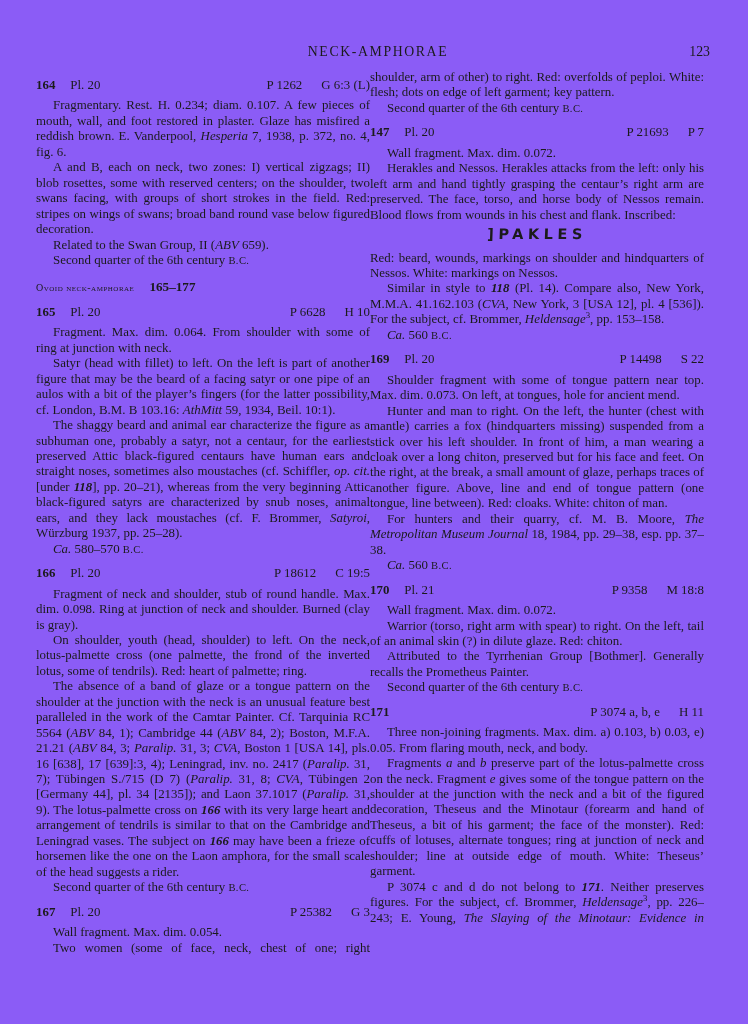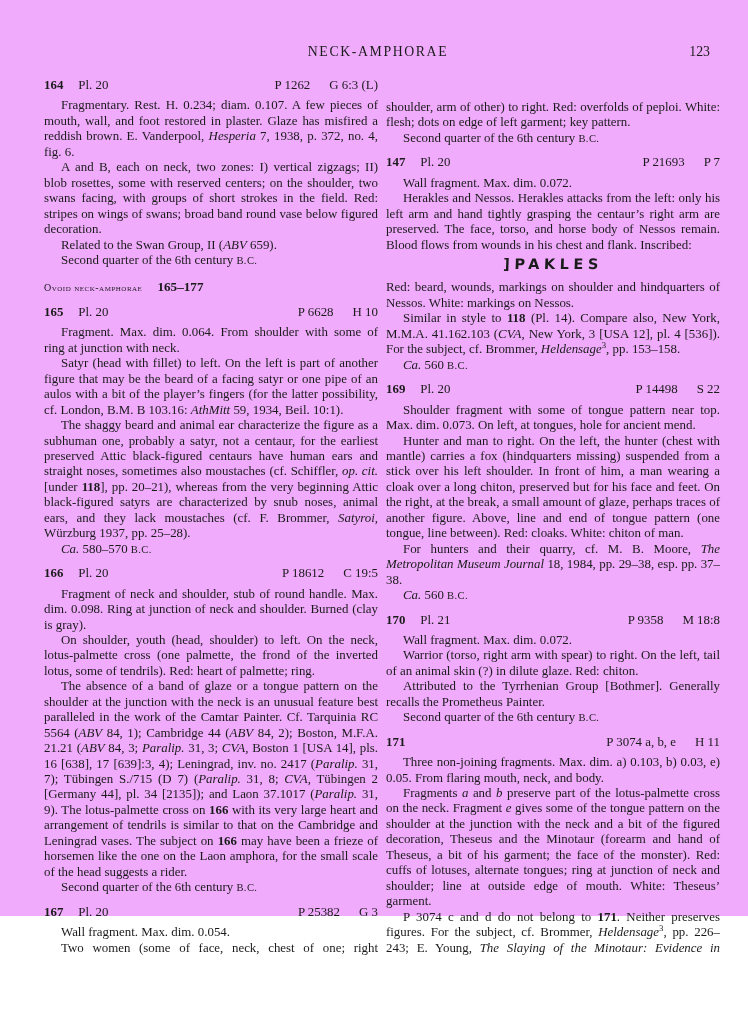--- a/index.html
+++ b/index.html
@@ -2,31 +2,31 @@
 <html><head>
 <meta charset="utf-8">
 <style>
   * { margin:0; padding:0; box-sizing:border-box; }
   html, body { background:#ffffff; }
   body {
     width:748px; height:1024px; overflow:hidden;
     font-family:"Liberation Serif","DejaVu Serif",serif;
   }
   .page {
-    position:relative; width:748px; height:916px;
-    background:#f0abfc; color:#1b1b1b;padding-left:20px;
+    position:relative; width:748px; height:1024px;
+    background:#8b5cf6; color:#1b1b1b;padding-left:20px;
   }
   .running-head { position:absolute; top:44px; left:40px; width:676px; height:18px; }
   .running-title {
     text-align:center; font-size:13.8px; letter-spacing:1.6px; font-weight:normal;
   }
   .page-number { position:absolute; right:6px; top:0; font-size:13.8px;text-align:right; }
   .columns {
-    position:absolute; top:70px; left:44px; width:676px;
-    display:flex; gap:8px;align-items:flex-end;
+    position:absolute; top:70px; left:36px; width:676px;
+    display:flex; 
   }
   .col {
     width:334px; font-size:12.9px; line-height:15.45px; text-align:justify;
     hyphens:manual;
   }
   p.para { margin:0; }
   p.para.indent { text-indent:17px; }
   p.para.jlast { text-align-last:justify; }
   .entry-head { display:flex; justify-content:space-between; margin:9px 0 5px; }
   .col > .entry-head:first-child { margin-top:8px; }
@@ -38,21 +38,21 @@
   .section-head { margin:11px 0 6px; }
   .sh-label { font-variant:small-caps; letter-spacing:0.5px; font-size:10px; }
   .sh-range { font-weight:bold; margin-left:15px; font-size:13.2px; }
   .inscription {
     text-align:center; text-align-last:center; margin:4px 0 8px;
     font-family:"DejaVu Sans","Liberation Sans",sans-serif;
     font-weight:bold; font-size:14.5px; letter-spacing:4.5px;
     transform:skewX(-2deg);
   }
   .s-i { font-style:italic; }
-  .s-b { font-weight:bold; }
+  .s-b { font-weight:bold;font-style:italic; }
   .s-sc { font-size:0.82em; letter-spacing:0.4px; }
   .s-sup { vertical-align:super; font-size:0.68em; line-height:0; }
 </style>
 </head>
 <body>
 
 <div class="page">
   <div class="running-head">
     <div class="running-title">NECK-AMPHORAE</div>
     <div class="page-number">123</div>

